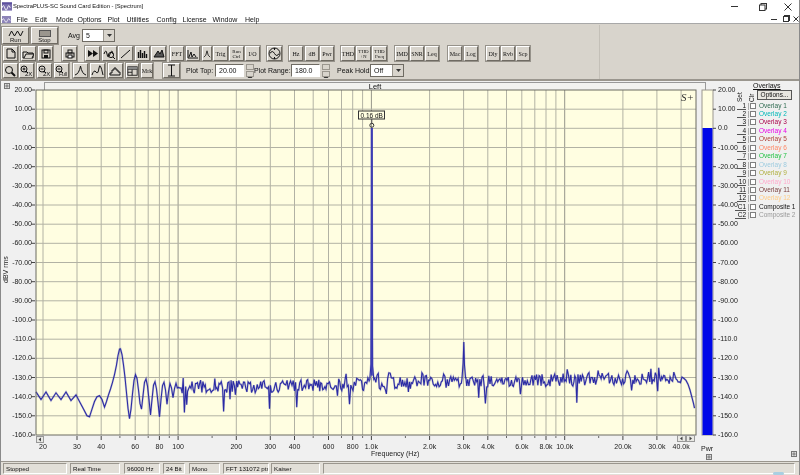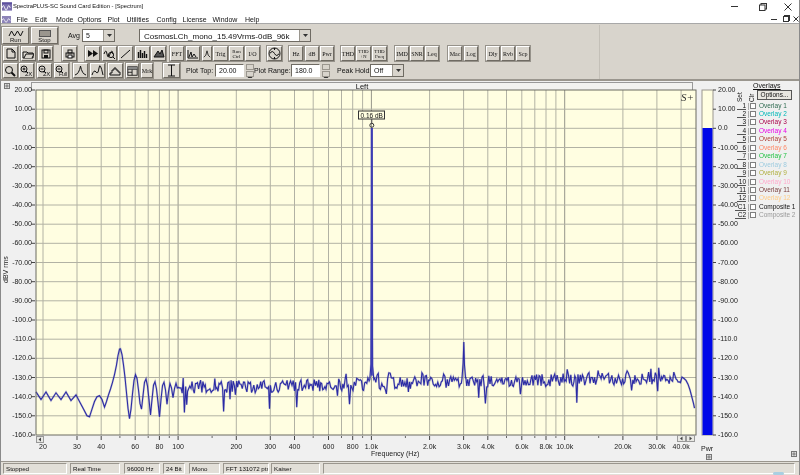--- a/index.html
+++ b/index.html
@@ -51,26 +51,20 @@
       </svg>
       <div style="font-size:6px;line-height:6px;color:#111;">Run</div>
     </div>
  <div class="abs" style="left:31px;top:3px;width:27px;height:17px;background:#d8d4cc;border:1px solid;border-color:#fff #6f6b63 #6f6b63 #fff;box-shadow:0 0 0 1px #96928a;text-align:center;">
    <div style="width:12px;height:7px;background:#9a968e;border:1px solid #555;margin:2px auto 0;"></div>
       <div style="font-size:6px;line-height:6px;color:#111;">Stop</div>
     </div>
  <span class="abs" style="left:68px;top:8px;font-size:7px;color:#111;">Avg</span>
  <div class="abs" style="left:82px;top:5px;width:33px;height:13px;background:#fff;border:1px solid #6f6b63;font-size:7px;color:#111;">
    <span class="abs" style="left:3px;top:2px;">5</span>
-   <span class="abs" style="right:0;top:0;width:11px;height:11px;background:#d8d4cc;border-left:1px solid #9a968e;"><svg width="11" height="11" viewBox="0 0 11 11">
-          <path d="M3 4l2.5 3L8 4z" fill="#333"></path>
-        </svg></span>
-    </div>
- <div class="abs" style="left:139px;top:5px;width:172px;height:13px;background:#fff;border:1px solid #6f6b63;font-size:8px;color:#111;">
-   <span class="abs" style="left:4px;top:2px;">CosmosLCh_mono_15.49Vrms-0dB_96k</span>
    <span class="abs" style="right:0;top:0;width:11px;height:11px;background:#d8d4cc;border-left:1px solid #9a968e;"><svg width="11" height="11" viewBox="0 0 11 11">
           <path d="M3 4l2.5 3L8 4z" fill="#333"></path>
         </svg></span>
     </div>
 </div>
 <div class="abs" style="left:599px;top:25px;width:1px;height:54px;background:#c4c0b8;"></div>
 <div style="position:absolute;left:3px;top:46px;width:15px;height:15px;background:#d8d4cc;border:1px solid;border-color:#fff #6f6b63 #6f6b63 #fff;box-shadow:0 0 0 1px #96928a;display:flex;align-items:center;justify-content:center;">
     <svg width="10" height="11" viewBox="0 0 10 11">
       <path d="M1 1h5l3 3v6H1z" stroke="#111" fill="none" stroke-width="1"></path>
       <path d="M6 1v3h3" stroke="#111" fill="none" stroke-width="1"></path>
@@ -288,21 +282,21 @@
 <div class="abs" style="left:706px;top:454px;width:6px;height:6px;background:#f8f8f8;border:1px solid #777;line-height:0;overflow:hidden;">
     <svg style="display:block" width="4" height="4" viewBox="0 0 4 4">
       <rect x="1" y="1" width="2" height="2" fill="none" stroke="#555" stroke-width="0.8"></rect>
     </svg>
   </div>
 <div class="abs" style="left:791px;top:451px;width:6px;height:6px;background:#f8f8f8;border:1px solid #777;line-height:0;overflow:hidden;">
     <svg style="display:block" width="4" height="4" viewBox="0 0 4 4">
       <rect x="1" y="1" width="2" height="2" fill="none" stroke="#555" stroke-width="0.8"></rect>
     </svg>
   </div>
-<div class="abs" style="left:31px;top:81.5px;width:662px;height:9px;background:#f2f2f0;border:1px solid #999;border-bottom:none;font-size:7.5px;color:#111;text-align:center;line-height:8px;">Left</div>
+<div class="abs" style="left:44px;top:81.5px;width:662px;height:9px;background:#f2f2f0;border:1px solid #999;border-bottom:none;font-size:7.5px;color:#111;text-align:center;line-height:8px;">Left</div>
 <div class="abs" style="left:0;top:0;width:36px;">
 <div style="position:absolute;right:4px;top:431.0px;font-size:7px;color:#1a1a1a;">-160.0</div>
 <div style="position:absolute;right:4px;top:411.8px;font-size:7px;color:#1a1a1a;">-150.0</div>
 <div style="position:absolute;right:4px;top:392.7px;font-size:7px;color:#1a1a1a;">-140.0</div>
 <div style="position:absolute;right:4px;top:373.5px;font-size:7px;color:#1a1a1a;">-130.0</div>
 <div style="position:absolute;right:4px;top:354.3px;font-size:7px;color:#1a1a1a;">-120.0</div>
 <div style="position:absolute;right:4px;top:335.2px;font-size:7px;color:#1a1a1a;">-110.0</div>
 <div style="position:absolute;right:4px;top:316.0px;font-size:7px;color:#1a1a1a;">-100.0</div>
 <div style="position:absolute;right:4px;top:296.8px;font-size:7px;color:#1a1a1a;">-90.00</div>
 <div style="position:absolute;right:4px;top:277.7px;font-size:7px;color:#1a1a1a;">-80.00</div>

